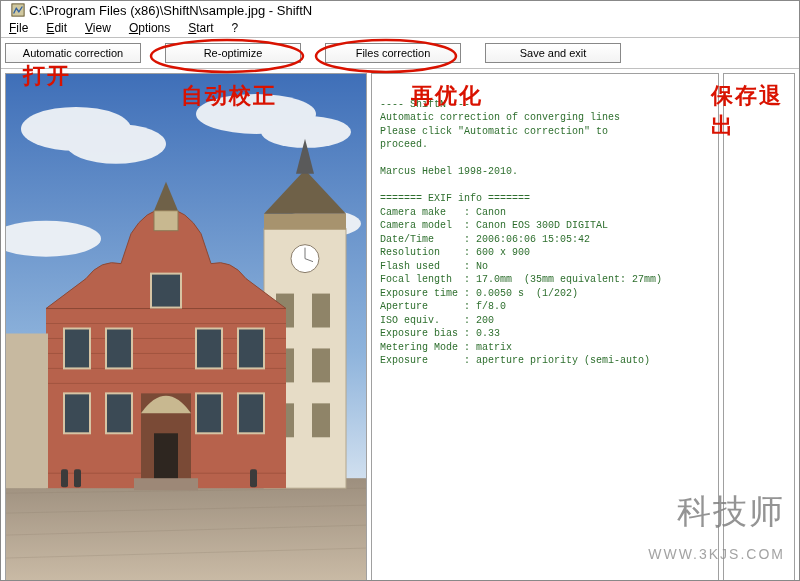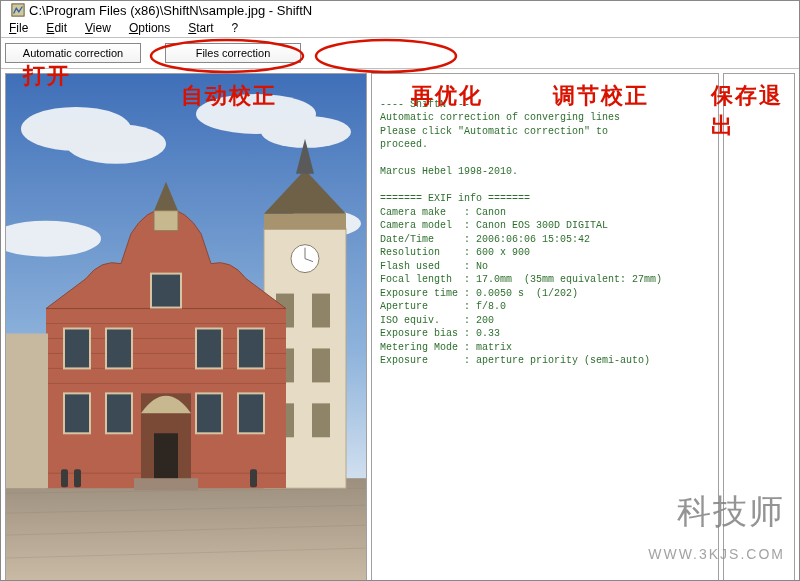--- a/index.html
+++ b/index.html
@@ -42,21 +42,23 @@
     <span><u>F</u>ile</span>
     <span><u>E</u>dit</span>
     <span><u>V</u>iew</span>
     <span><u>O</u>ptions</span>
     <span><u>S</u>tart</span>
     <span>?</span>
   </div>
 
   <div class="toolbar">
     <div class="tbtn">Automatic correction</div>
+    <div class="tbtn">Re-optimize</div>
     <div class="tbtn">Files correction</div>
+    <div class="tbtn">Save and exit</div>
   </div>
 
   <div class="content">
     <div class="left-pane">
 
       <svg class="photo" viewBox="0 0 360 510" preserveAspectRatio="none">
         <defs>
           <linearGradient id="sky" x1="0" y1="0" x2="0" y2="1">
             <stop offset="0" stop-color="#3f6fb8"></stop>
               <stop offset="0.55" stop-color="#8fb4dc"></stop>
@@ -167,21 +169,20 @@
 <span><span>Metering Mode</span> : <span>matrix</span></span>
 <span><span>Exposure</span>      : <span>aperture priority (semi-auto)</span></span>
     </div>
 
     <div class="narrow-pane"></div>
   </div>
 
   <div class="anno" style="left:22px;top:60px;">打开</div>
   <div class="anno" style="left:180px;top:80px;">自动校正</div>
   <div class="anno" style="left:410px;top:80px;">再优化</div>
-  <div class="anno" style="left:552px;top:80px;">调节校正</div>
   <div class="anno" style="left:710px;top:80px;">保存退出</div>
 
   <svg class="ring" style="left:146px;top:36px;" width="160" height="38">
     <ellipse cx="80" cy="19" rx="76" ry="16" fill="none" stroke="#d91200" stroke-width="2.5"></ellipse>
   </svg>
   <svg class="ring" style="left:310px;top:36px;" width="150" height="38">
     <ellipse cx="75" cy="19" rx="70" ry="16" fill="none" stroke="#d91200" stroke-width="2.5"></ellipse>
   </svg>
 
   <div class="watermark">

